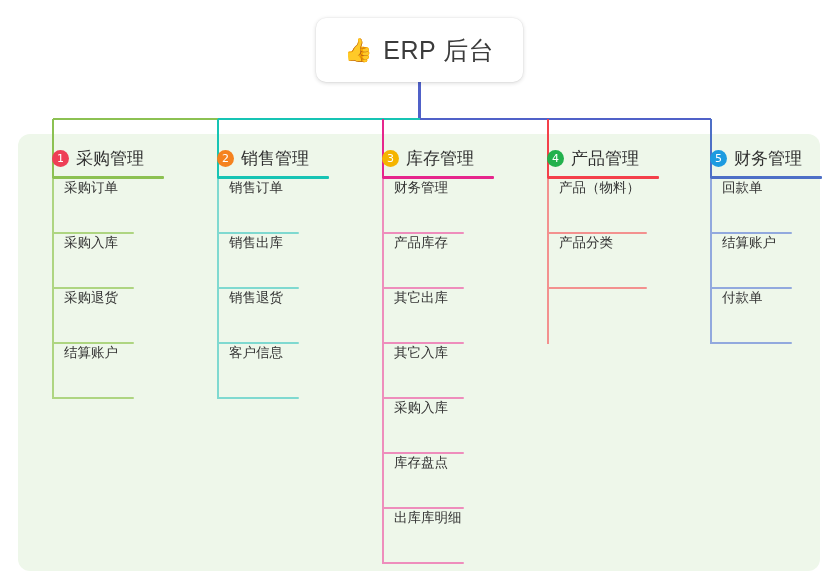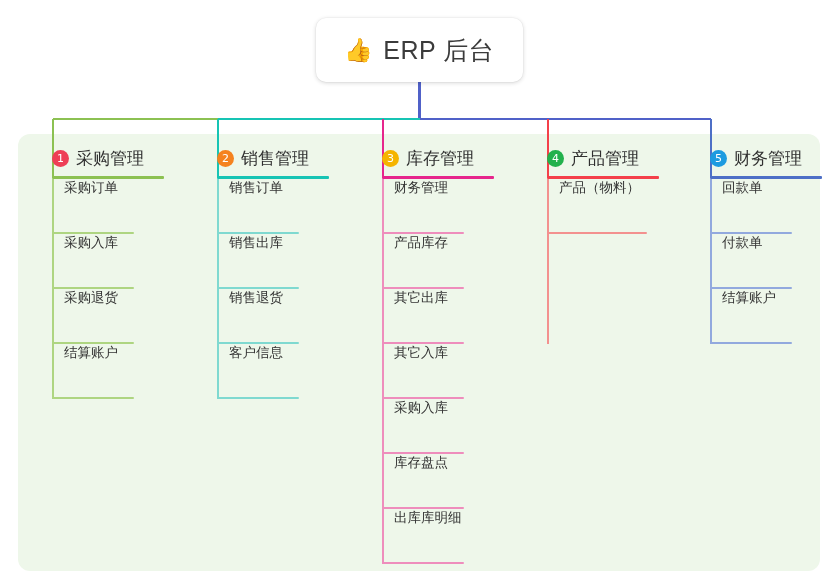--- a/index.html
+++ b/index.html
@@ -218,39 +218,43 @@
           <span class="badge" style="background: rgb(34, 177, 76);">4</span>
           <span class="col-title">产品管理</span>
         </div>
         <div class="head-rule" style="background: rgb(244, 64, 74); width: 112px; margin-left: 18px;"></div>
         <div class="items" style="height: 165px;">
           <div class="spine" style="background: rgb(243, 145, 143); height: 165px;"></div>
           <div class="item" style="height: 55px;">
             <span class="item-label">产品（物料）</span>
             <div class="item-rule" style="background: rgb(243, 145, 143); width: 100px;"></div>
           </div>
+          <div class="item" style="height: 55px;">
+            <span class="item-label">产品分类</span>
+            <div class="item-rule" style="background: rgb(243, 145, 143); width: 100px;"></div>
+          </div>
         </div>
       </div>
       <div class="column" style="left: 692px; width: 130px;">
         <div class="col-head">
           <span class="badge" style="background: rgb(28, 155, 224);">5</span>
           <span class="col-title">财务管理</span>
         </div>
         <div class="head-rule" style="background: rgb(77, 111, 198); width: 112px; margin-left: 18px;"></div>
         <div class="items" style="height: 165px;">
           <div class="spine" style="background: rgb(146, 169, 222); height: 165px;"></div>
           <div class="item" style="height: 55px;">
             <span class="item-label">回款单</span>
             <div class="item-rule" style="background: rgb(146, 169, 222); width: 82px;"></div>
           </div>
           <div class="item" style="height: 55px;">
+            <span class="item-label">结算账户</span>
+            <div class="item-rule" style="background: rgb(146, 169, 222); width: 82px;"></div>
+          </div>
+          <div class="item" style="height: 55px;">
             <span class="item-label">付款单</span>
             <div class="item-rule" style="background: rgb(146, 169, 222); width: 82px;"></div>
           </div>
-          <div class="item" style="height: 55px;">
-            <span class="item-label">结算账户</span>
-            <div class="item-rule" style="background: rgb(146, 169, 222); width: 82px;"></div>
-          </div>
         </div>
       </div>
     </div>
 
 </div>
 
 </body></html>

